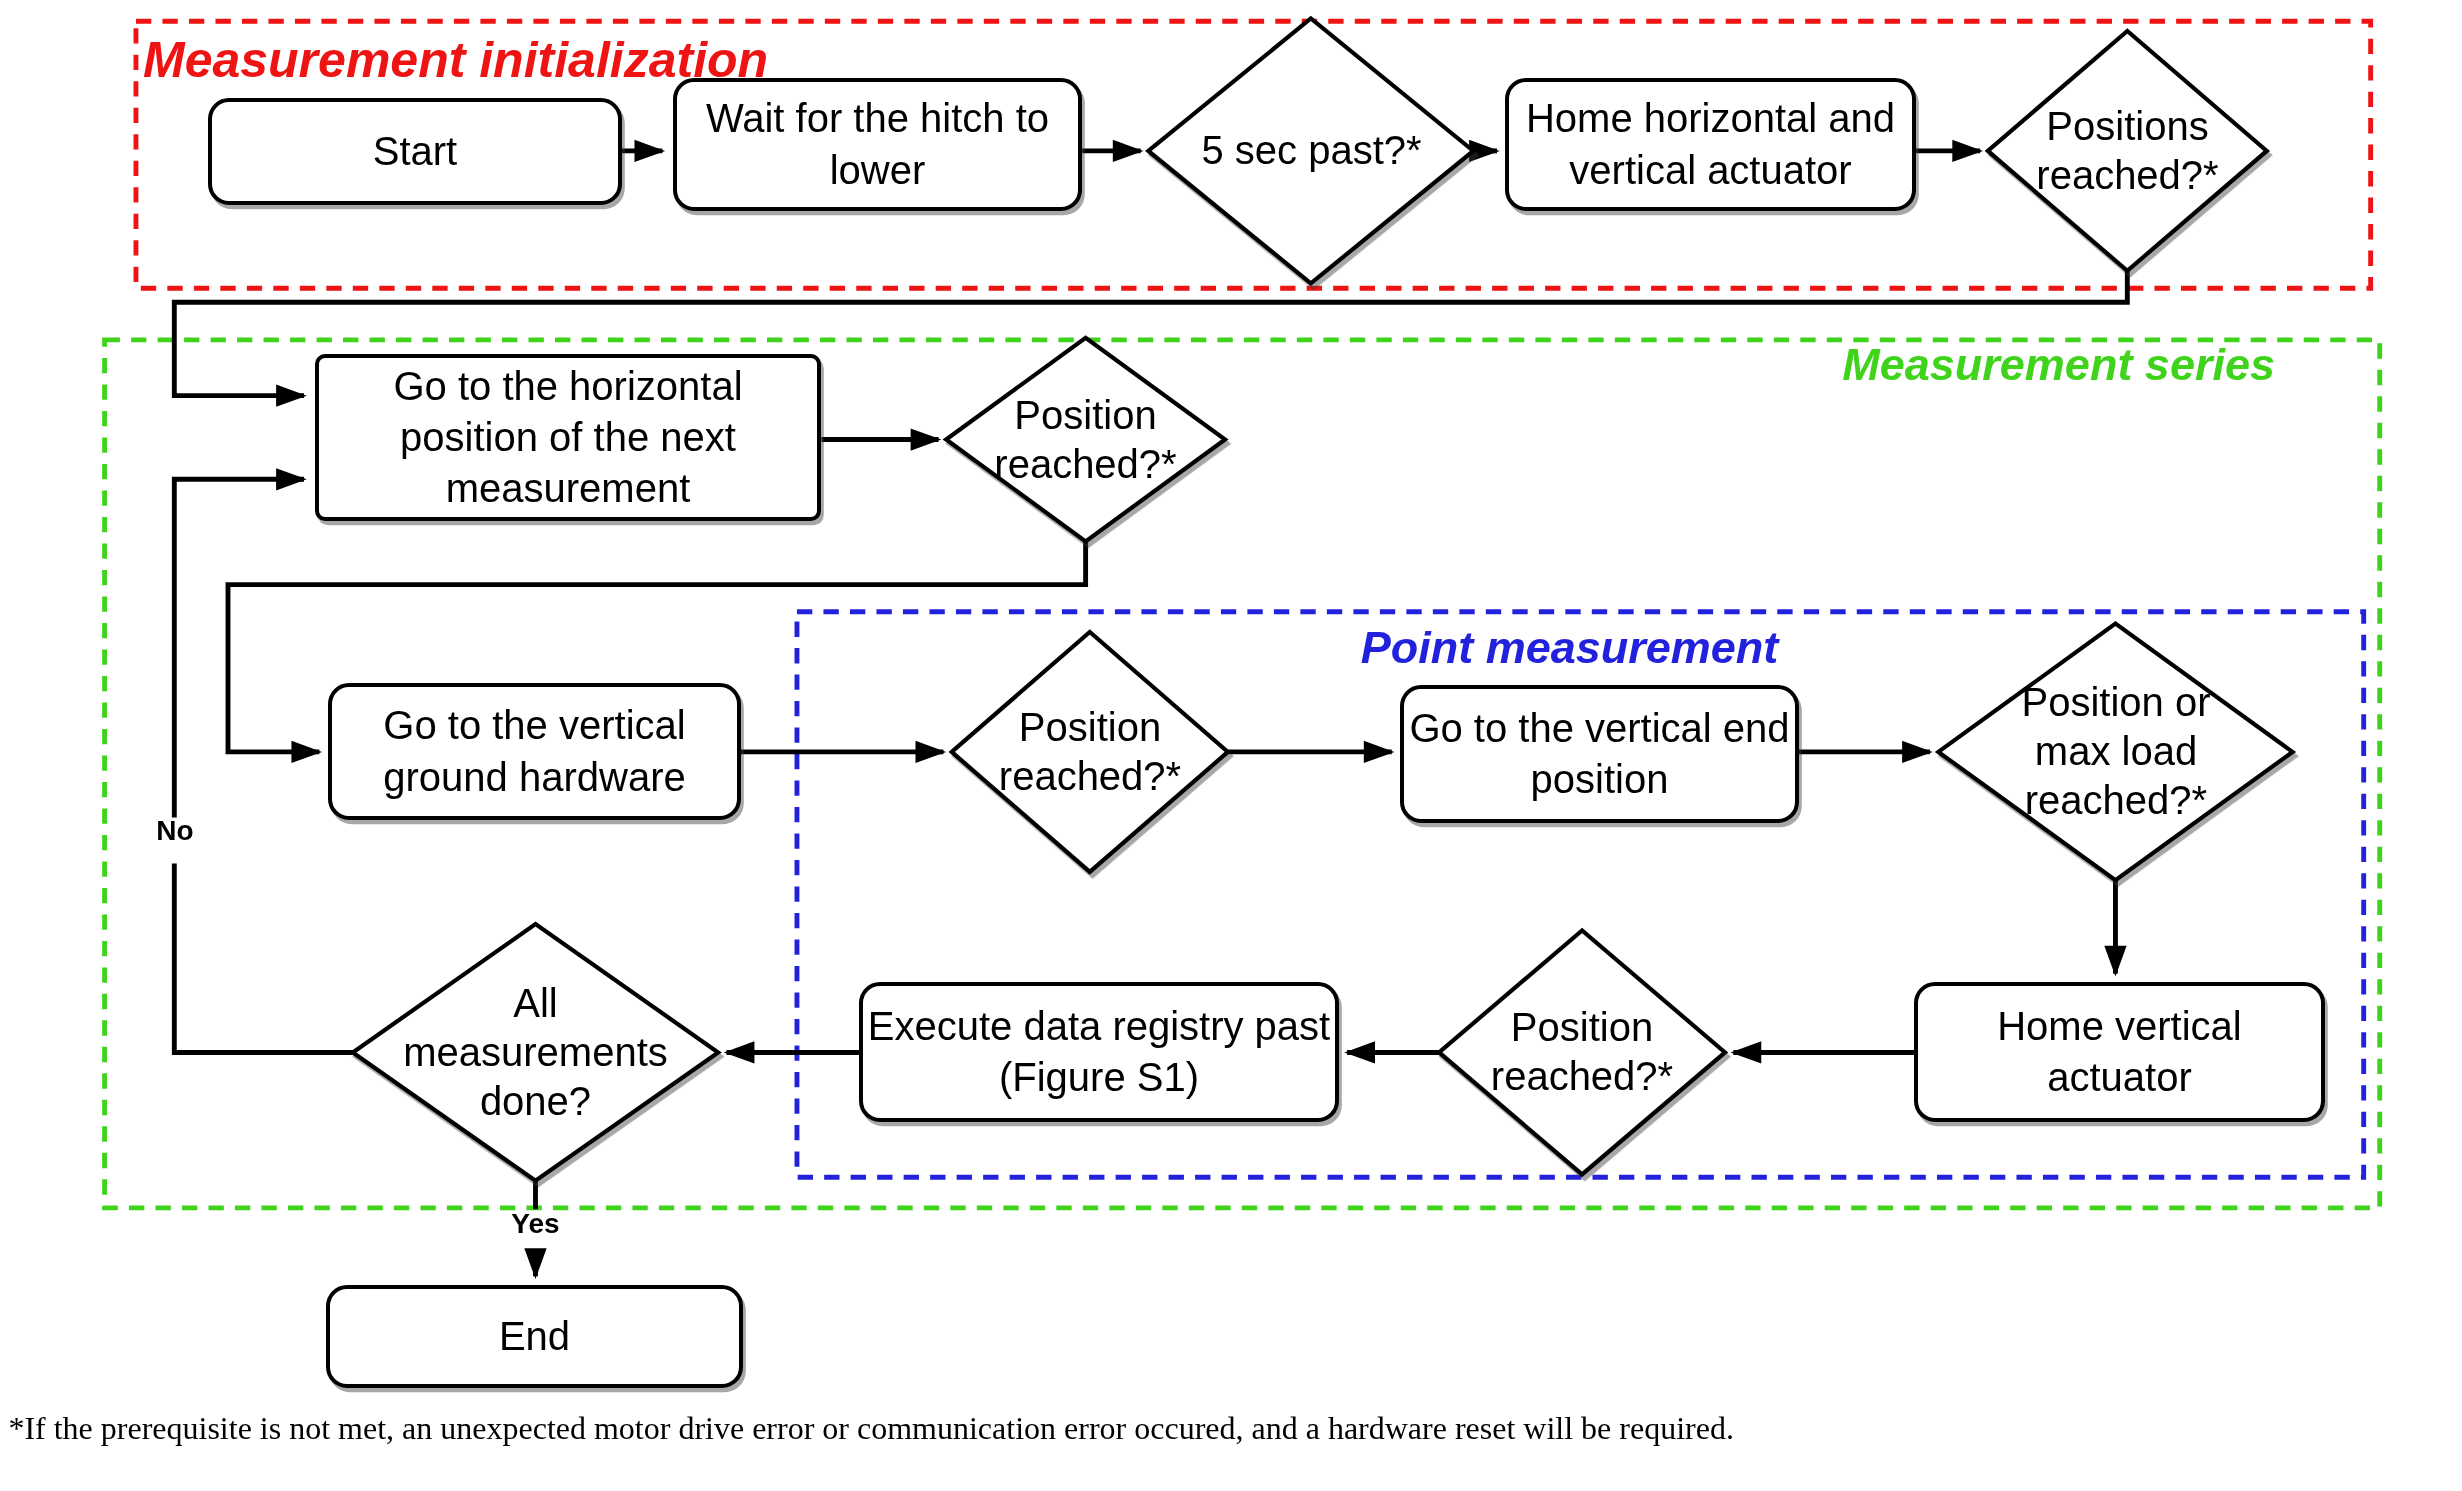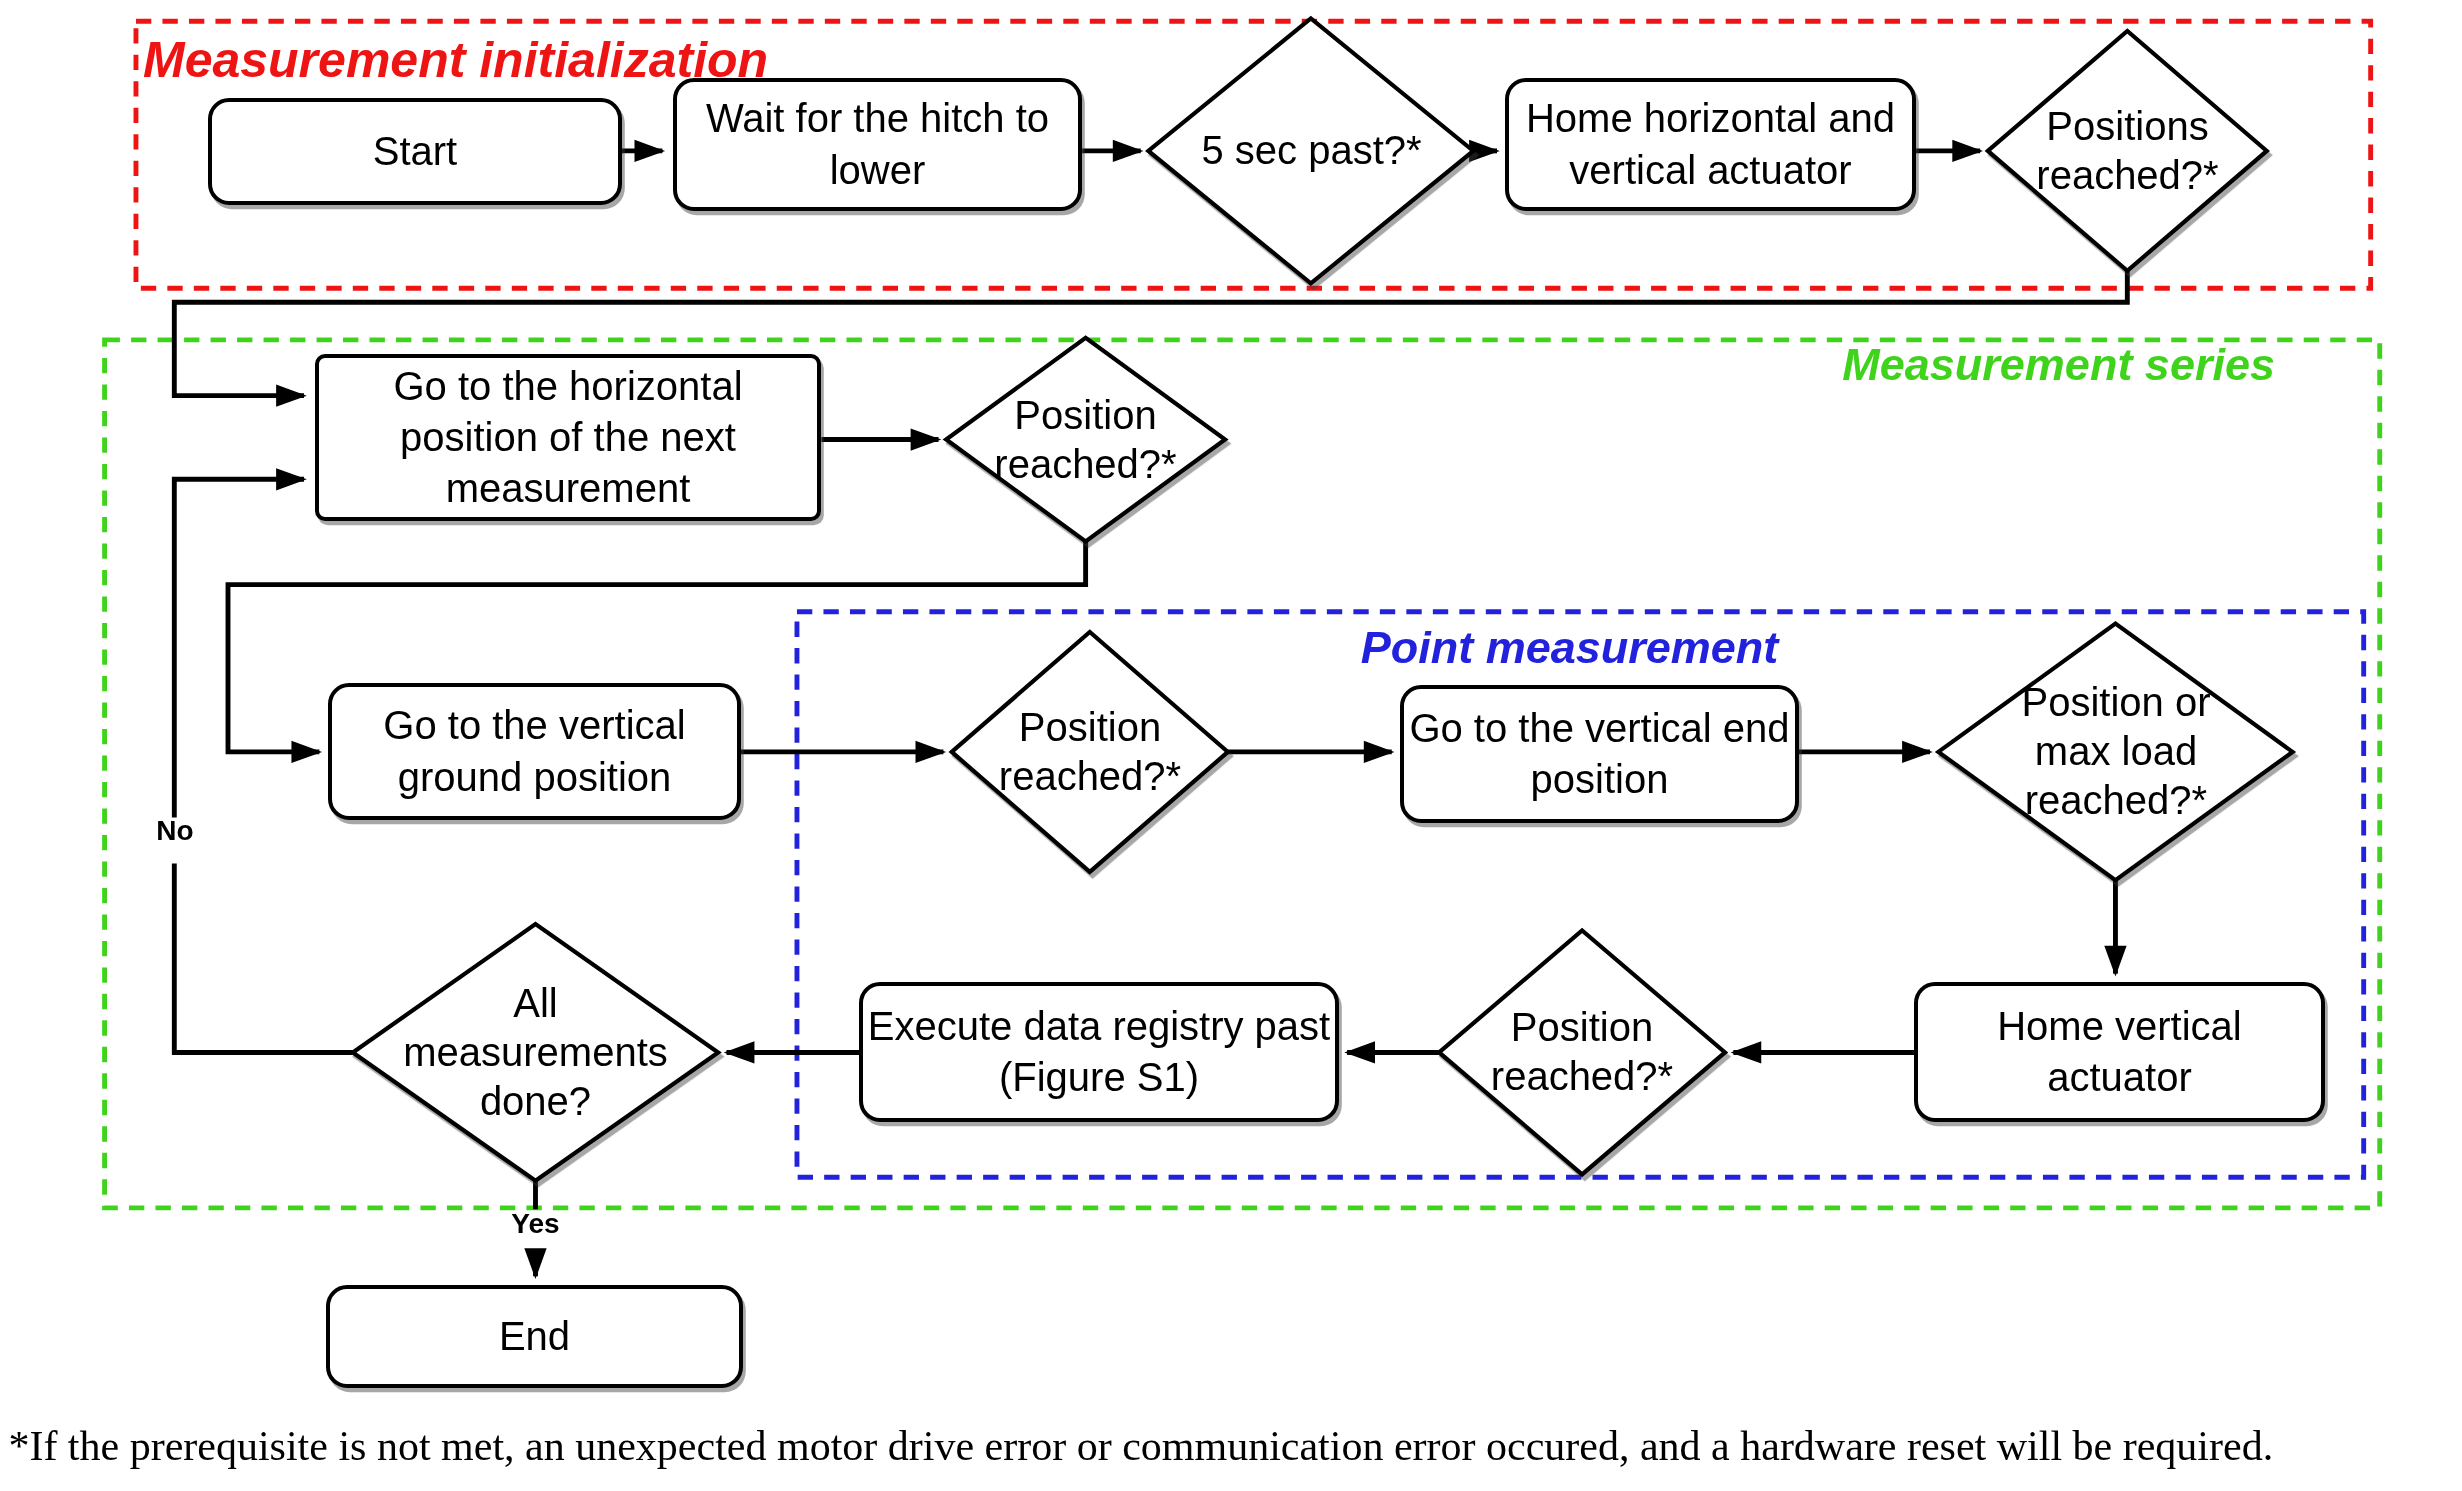--- a/index.html
+++ b/index.html
@@ -56,24 +56,23 @@
     font-size: 28px;
     color: #000;
     text-align: center;
   }
   #footnote {
     position: absolute;
     left: 8.4px;
     top: 1410px;
     width: 2451px;
     font-family: "Liberation Serif", "DejaVu Serif", serif;
-    font-size: 42px;
+    font-size: 32px;
     color: #000;
     white-space: nowrap;
-    margin-top: 12px;
   }
   polygon.decision {
     fill: #ffffff;
     stroke: #000000;
     stroke-width: 6;
     filter: drop-shadow(4px 6px 0 rgba(60,60,60,0.45));
   }
   path.edge {
     fill: none;
     stroke: #000000;
@@ -134,21 +133,21 @@
 
   <div class="pbox" style="left:176px; top:98px; width:414px; height:107px;margin-left:32px;">Start</div>
   <div class="pbox" style="left:673px; top:78px; width:409px; height:133px;">Wait for the hitch to
 lower</div>
   <div class="pbox" style="left:1505px; top:78px; width:411px; height:133px;">Home horizontal and
 vertical actuator</div>
   <div class="pbox" style="left:315px; top:354px; width:506px; height:167px;border-radius:10px;">Go to the horizontal
 position of the next
 measurement</div>
   <div class="pbox" style="left:328px; top:683px; width:413px; height:137px;">Go to the vertical
-ground position</div>
+ground hardware</div>
   <div class="pbox" style="left:1400px; top:685px; width:399px; height:138px;">Go to the vertical end
 position</div>
   <div class="pbox" style="left:1914px; top:982px; width:411px; height:140px;">Home vertical
 actuator</div>
   <div class="pbox" style="left:859px; top:982px; width:480px; height:140px;">Execute data registry past
 (Figure S1)</div>
   <div class="pbox" style="left:326px; top:1285px; width:417px; height:103px;">End</div>
 
   <div class="dlabel" style="left:1149px; top:18px; width:325px; height:265px;">5 sec past?*</div>
   <div class="dlabel" style="left:1988px; top:31px; width:279px; height:240px;">Positions

